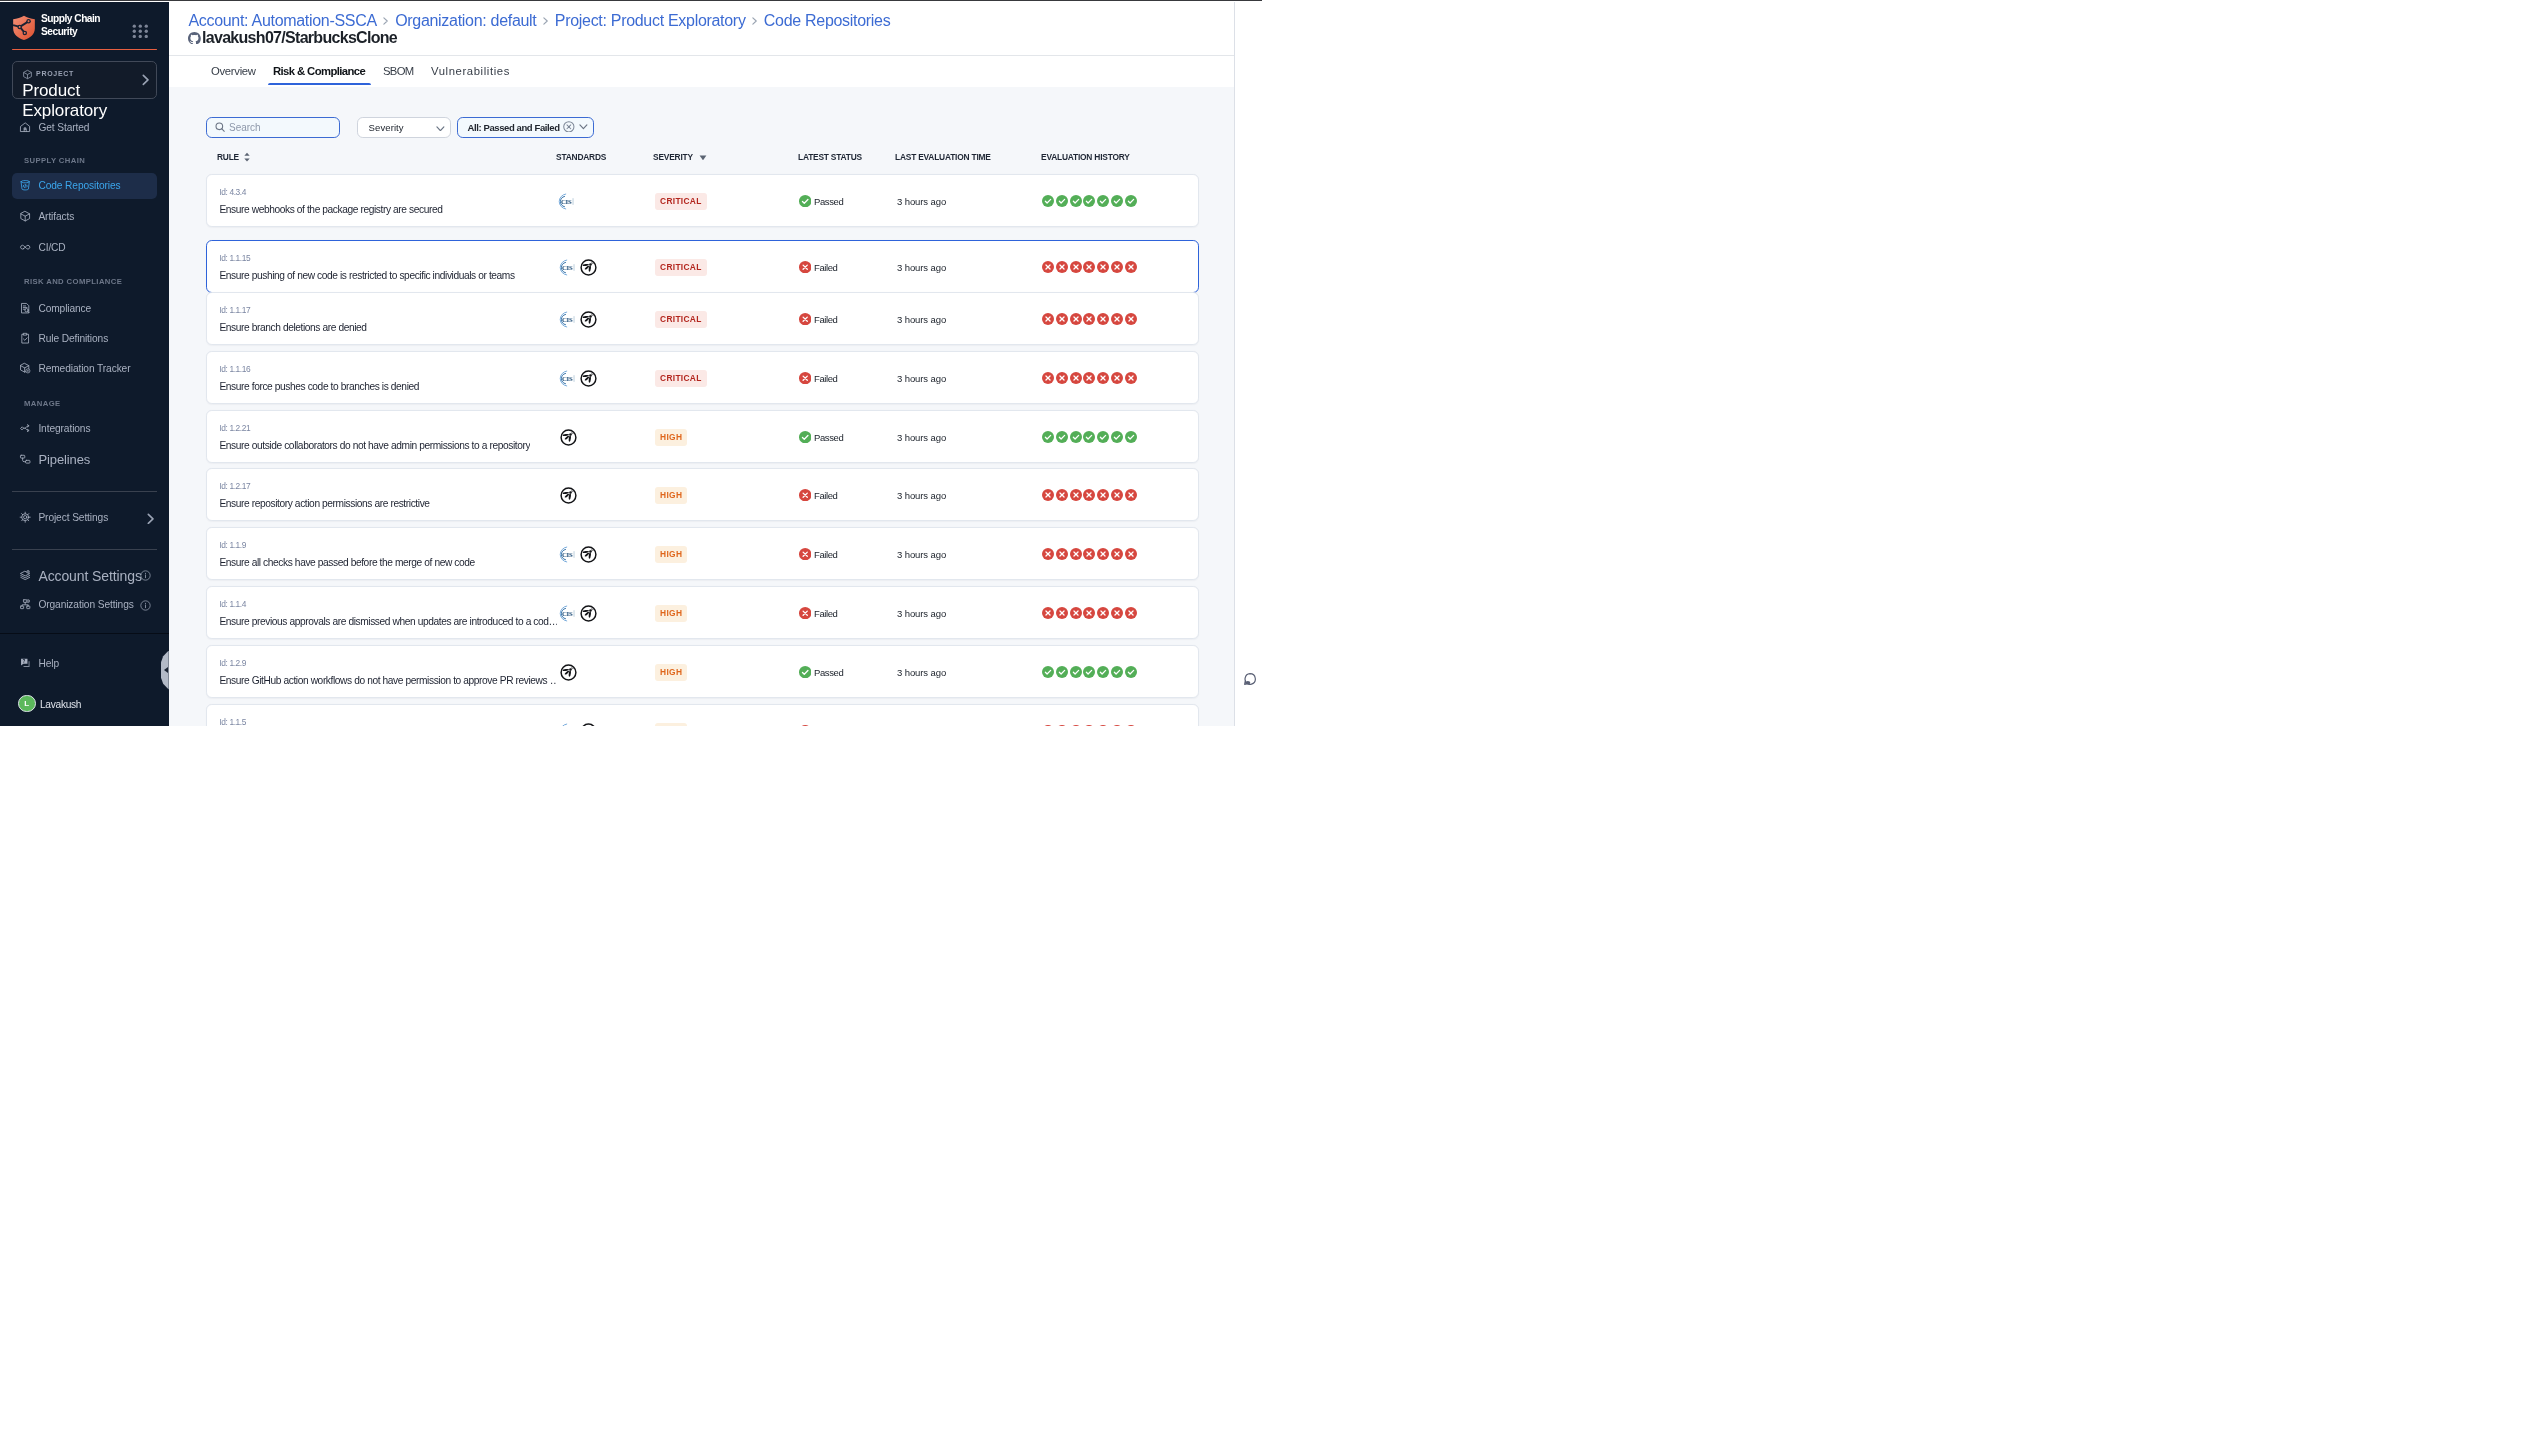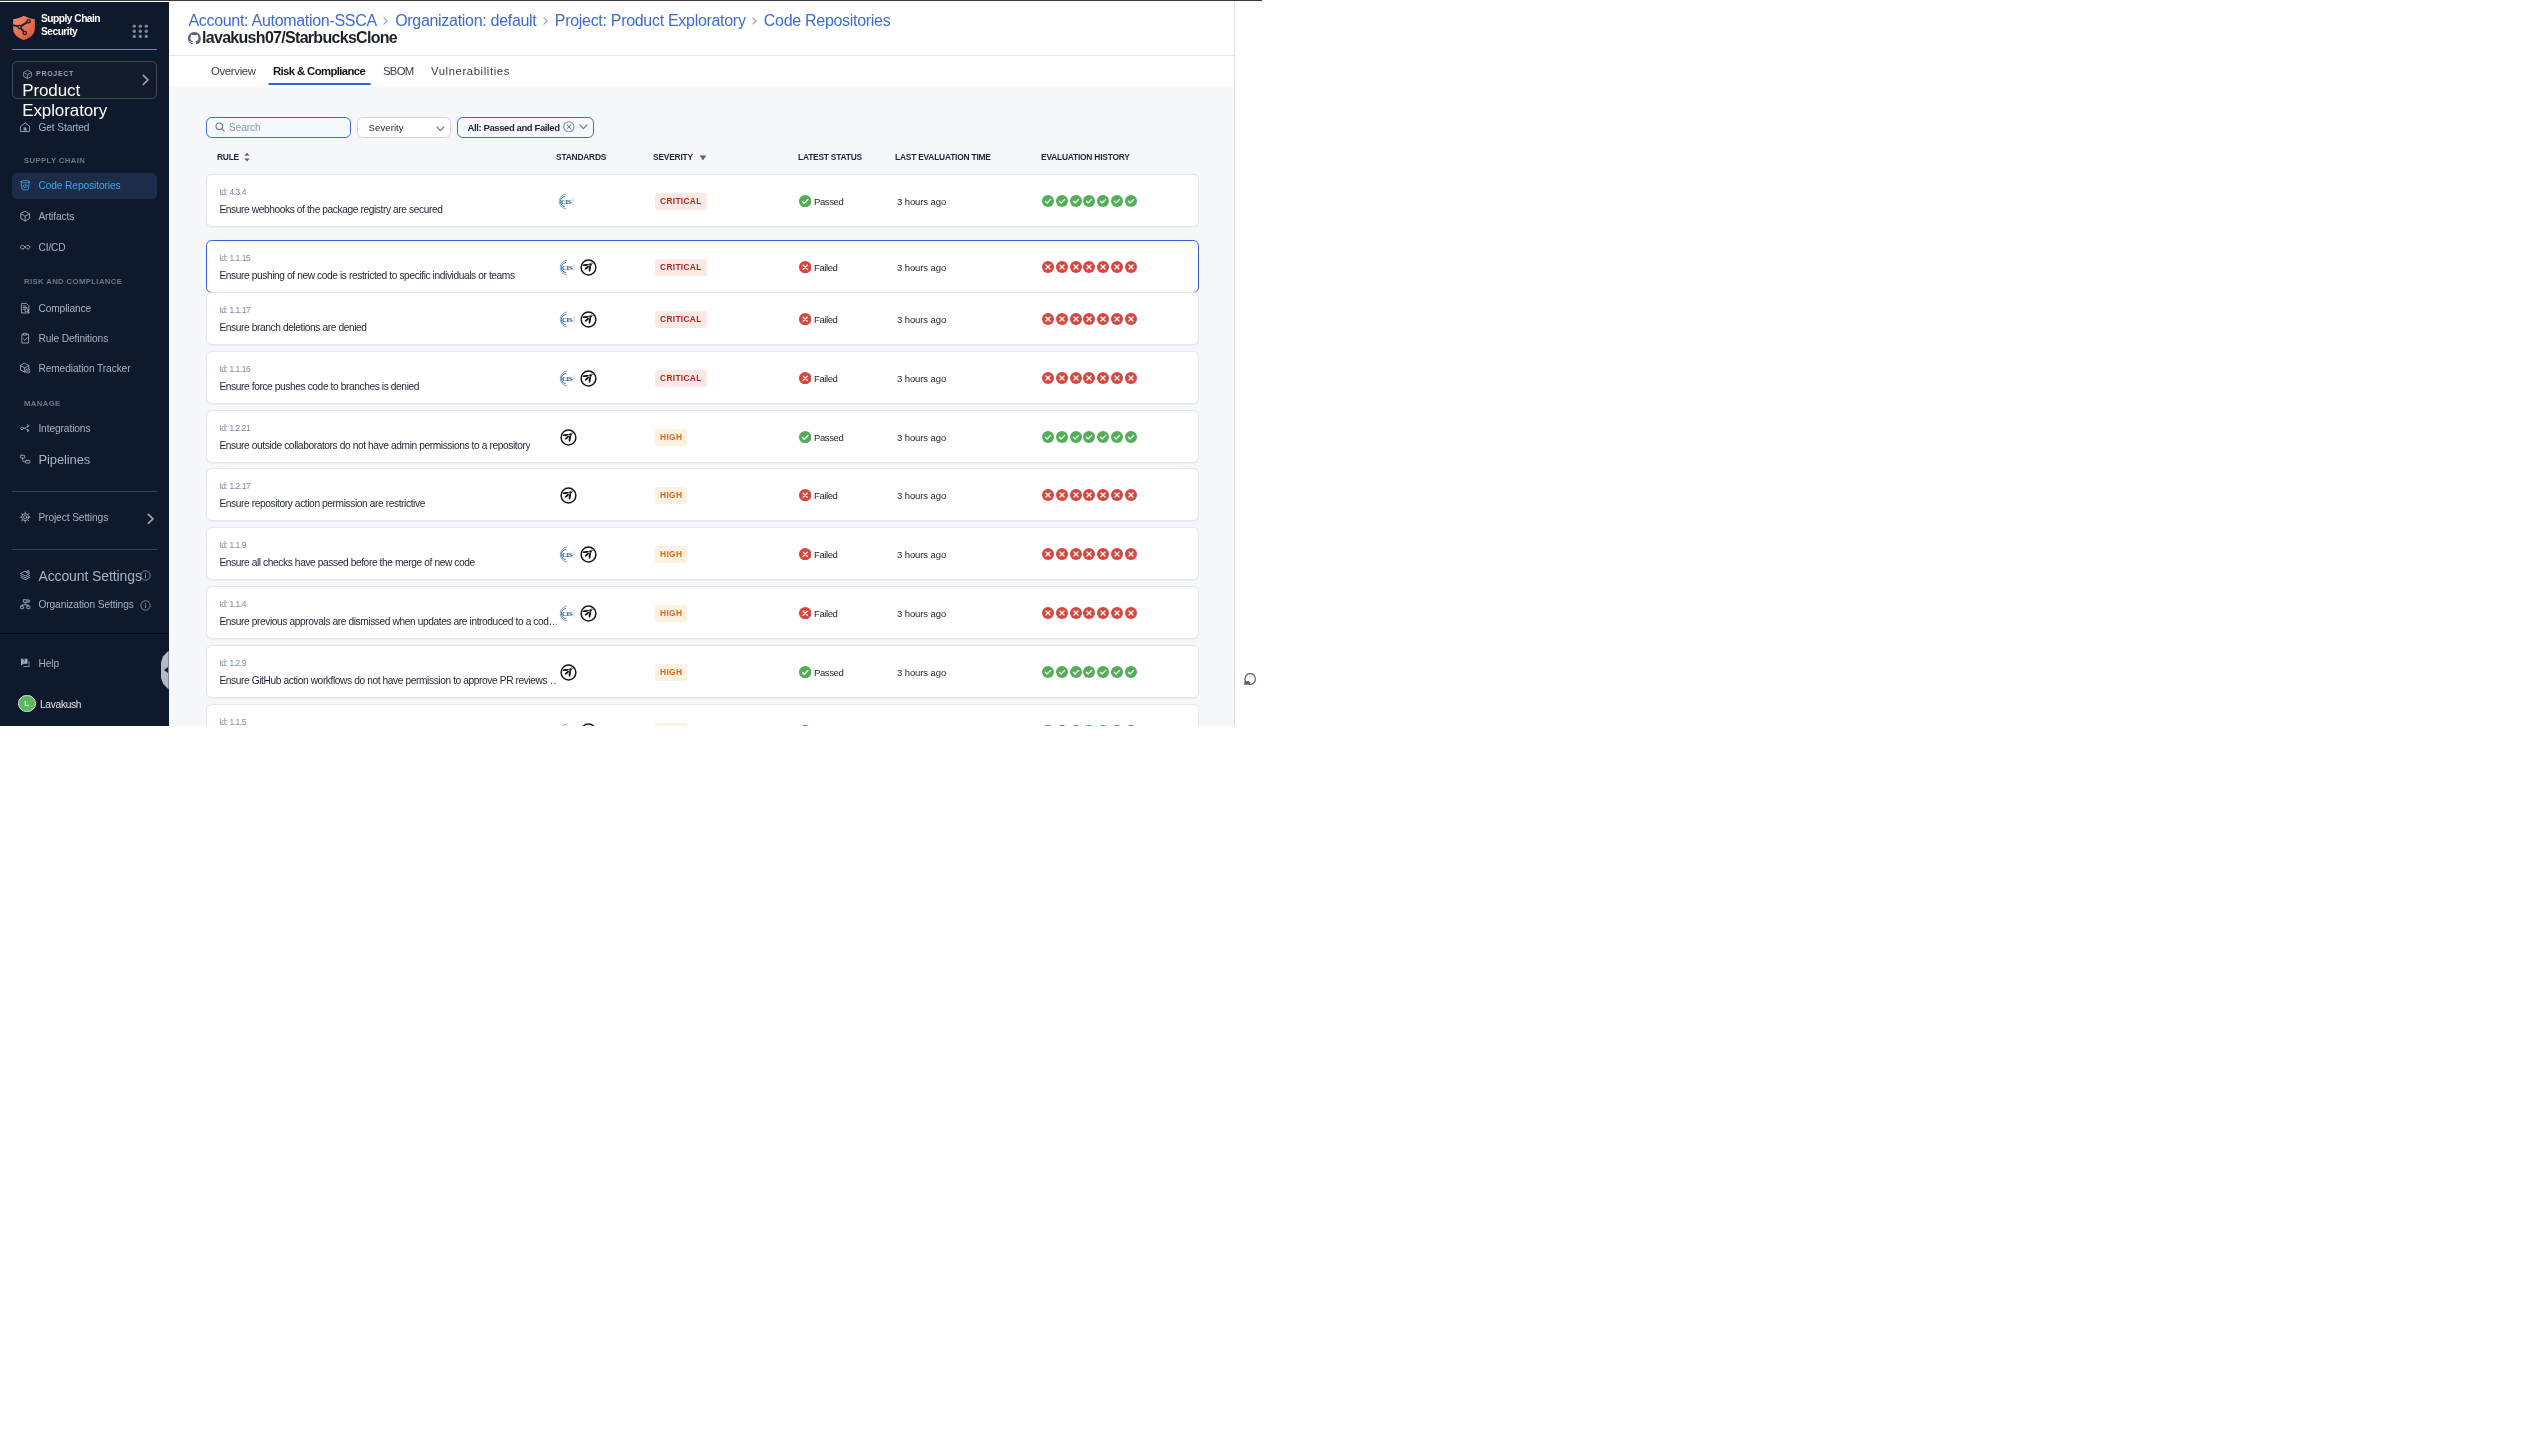--- a/index.html
+++ b/index.html
@@ -63,21 +63,21 @@
  <div class="abs" style="left:0;top:53px;width:1065px;height:0.7px;background:#e3e6ea"></div>
 
  <span class="tab" style="left:42px;letter-spacing:-0.3px">Overview</span>
  <span class="tab" style="left:104px;font-weight:700;color:#0f1317;letter-spacing:-0.6px">Risk &amp; Compliance</span>
  <span class="tab" style="left:214px;letter-spacing:-0.7px">SBOM</span>
  <span class="tab" style="left:262px;letter-spacing:0.6px">Vulnerabilities</span>
  <div class="abs" style="left:99px;top:81px;width:103px;height:2.9px;background:#2e63da;border-radius:2.2px 2.2px 0 0"></div>
 
  <div id="content"></div>
 
- <div class="fbox" style="left:37px;width:145px;border:1.5px solid #3c6bd3;background:#f3f9fd">
+ <div class="fbox" style="left:37px;width:134px;border:1.5px solid #3c6bd3;background:#f3f9fd">
    <span style="position:absolute;left:8px;top:4.7px">
           <svg width="10.2" height="10.2" viewBox="0 0 16 16">
             <circle cx="6.8" cy="6.8" r="5.2" fill="none" stroke="#6b7585" stroke-width="1.7"></circle>
             <path d="M10.8 10.8 14.6 14.6" stroke="#6b7585" stroke-width="1.7" stroke-linecap="round"></path>
           </svg>
         </span>
    <span style="position:absolute;left:22px;top:4px;font-size:10px;color:#8e98aa">Search</span>
  </div>
  <div class="fbox" style="left:188px;width:94px;border:0.7px solid #cfd4dd;background:#fff">
    <span style="position:absolute;left:10.6px;top:4.4px;font-size:9.5px;color:#20262f;letter-spacing:0.1px">Severity</span>
@@ -487,21 +487,21 @@
           <span style="position:absolute;left:83px;top:0">
             <svg width="12" height="12" viewBox="0 0 20 20">
               <circle cx="10" cy="10" r="10" fill="#53ae57"></circle>
               <path d="M5.6 10.4l2.9 2.9 5.9-6" stroke="#fff" stroke-width="2.1" fill="none" stroke-linecap="round" stroke-linejoin="round"></path>
             </svg>
           </span>
         </div>
       </div>
       <div class="card" style="top:466px">
         <div class="rid">Id: 1.2.17</div>
-        <div class="rtitle">Ensure repository action permission are restrictive</div>
+        <div class="rtitle">Ensure repository action permissions are restrictive</div>
         <span class="std" style="left:353px">
           <svg width="17" height="17" viewBox="0 0 23 23">
 <circle cx="11.5" cy="11.5" r="10" fill="none" stroke="#131417" stroke-width="2"></circle>
 <g fill="#131417">
 <ellipse cx="7.9" cy="8.1" rx="4.5" ry="1.35" transform="rotate(-7 7.9 8.1)"></ellipse>
 <ellipse cx="9.3" cy="11.7" rx="3.7" ry="1.3" transform="rotate(-40 9.3 11.7)"></ellipse>
 <ellipse cx="13.3" cy="12.8" rx="1.4" ry="4.5" transform="rotate(7 13.3 12.8)"></ellipse>
 <circle cx="14.2" cy="7.5" r="1.75"></circle>
 <path d="M14.7 5.9 l2.3-1.9 M15.5 6.6 l2.9-0.8" stroke="#131417" stroke-width="0.7" fill="none"></path>
 </g>

